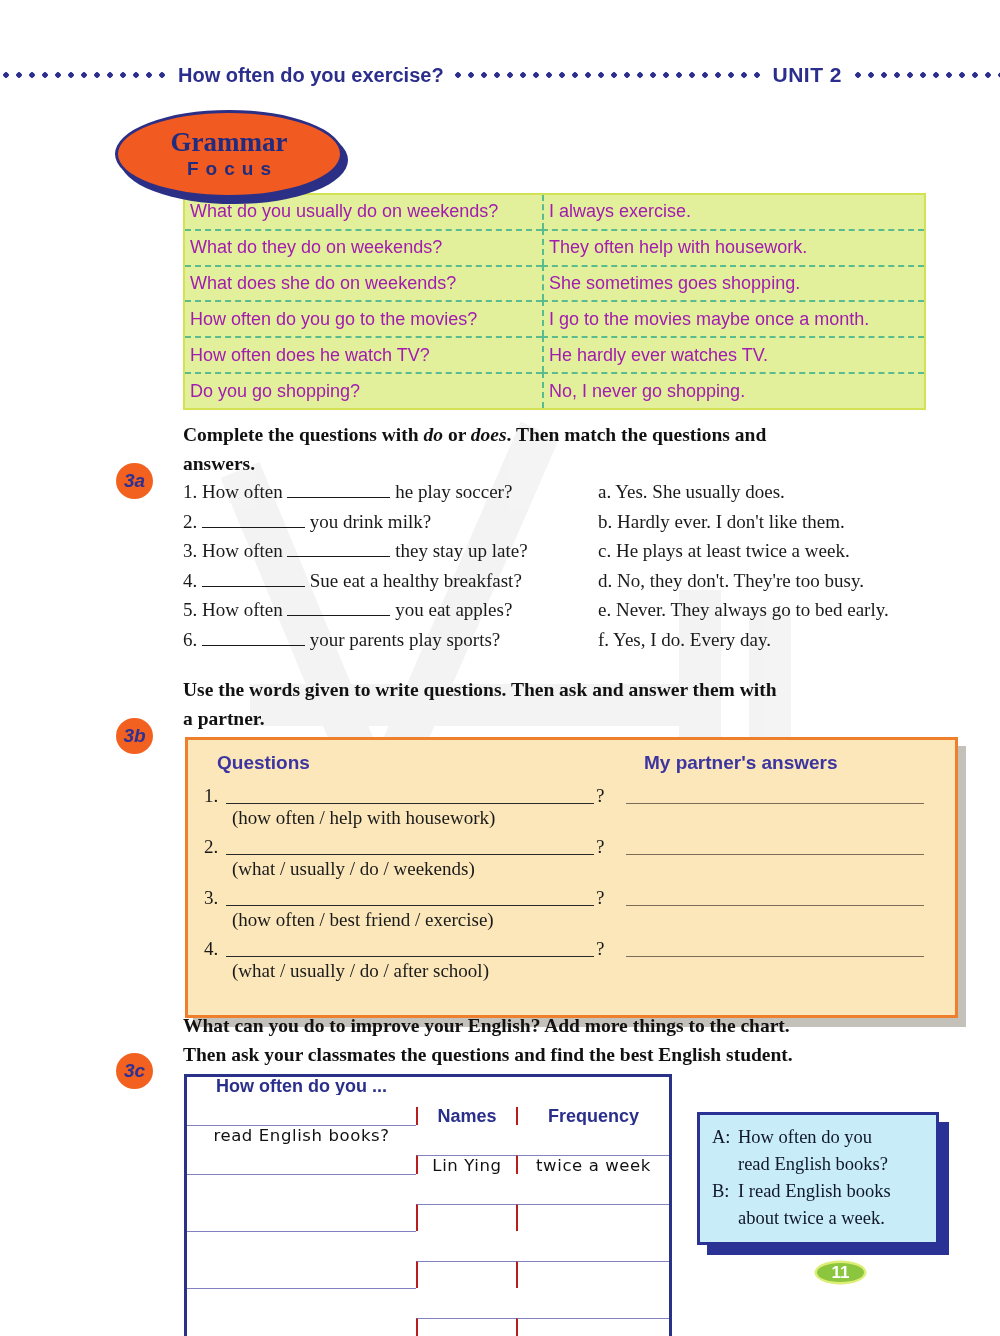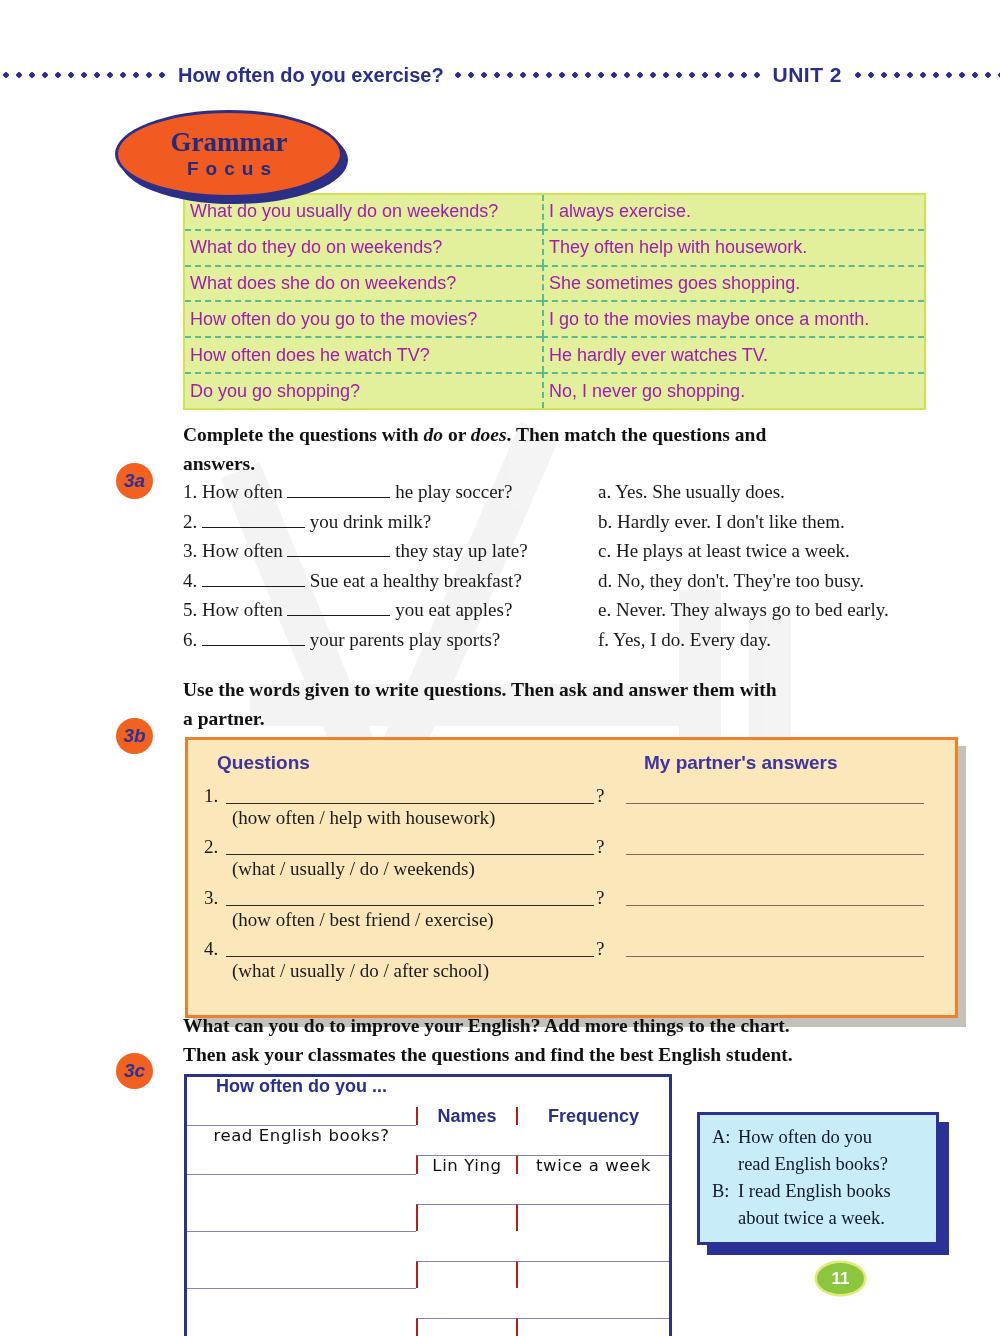--- a/index.html
+++ b/index.html
@@ -82,21 +82,21 @@
   .ccell.hline{border-top:1.5px solid #8282c2;}
   .ccell.empty{height:26.2px;}
 
   
   .bubble{left:697px;top:1112px;width:215px;background:#c9edf8;border:3px solid #2b3295;
       box-shadow:10px 10px 0 #2b3295;padding:9px 9px 10px 12px;z-index:2;}
   .bubble-line{font-size:18.5px;line-height:27px;color:#0f172a;white-space:nowrap;}
   .spk{display:inline-block;width:26px;}
 
   
-  .pagenum{left:817px;top:1263px;width:47px;height:31px;background:#8cc63f;border-radius:50%;
+  .pagenum{left:817px;top:1263px;width:47px;height:19px;background:#8cc63f;border-radius:50%;
       box-shadow:0 0 0 2.5px #dded76;display:flex;align-items:center;justify-content:center;
       font-family:"Liberation Sans",sans-serif;font-weight:700;font-size:17px;color:#ffffff;z-index:2;}
 </style>
 </head>
 <body>
 
 <svg class="abs watermark" viewBox="0 0 1000 1336">
   <g stroke="#f1f1f1" stroke-width="42" fill="none" opacity="0.8">
     <line x1="240" y1="470" x2="430" y2="930"></line>
     <line x1="540" y1="430" x2="310" y2="960"></line>

